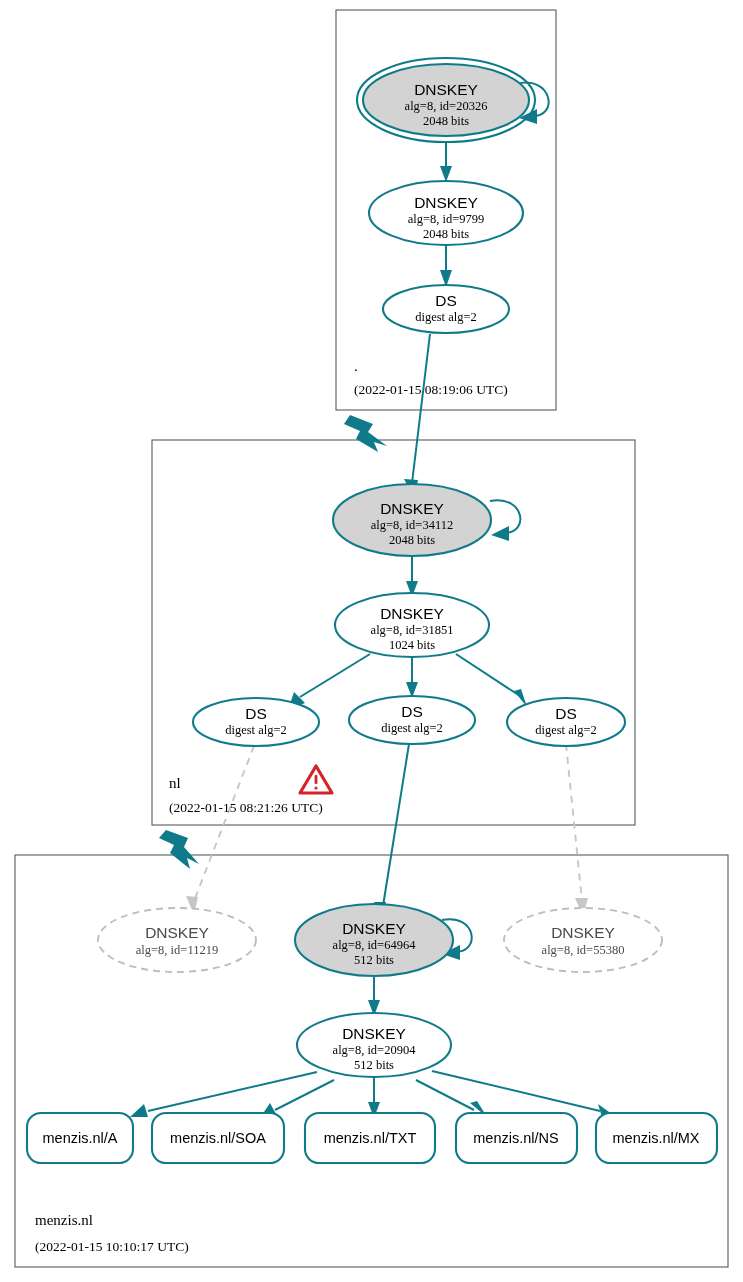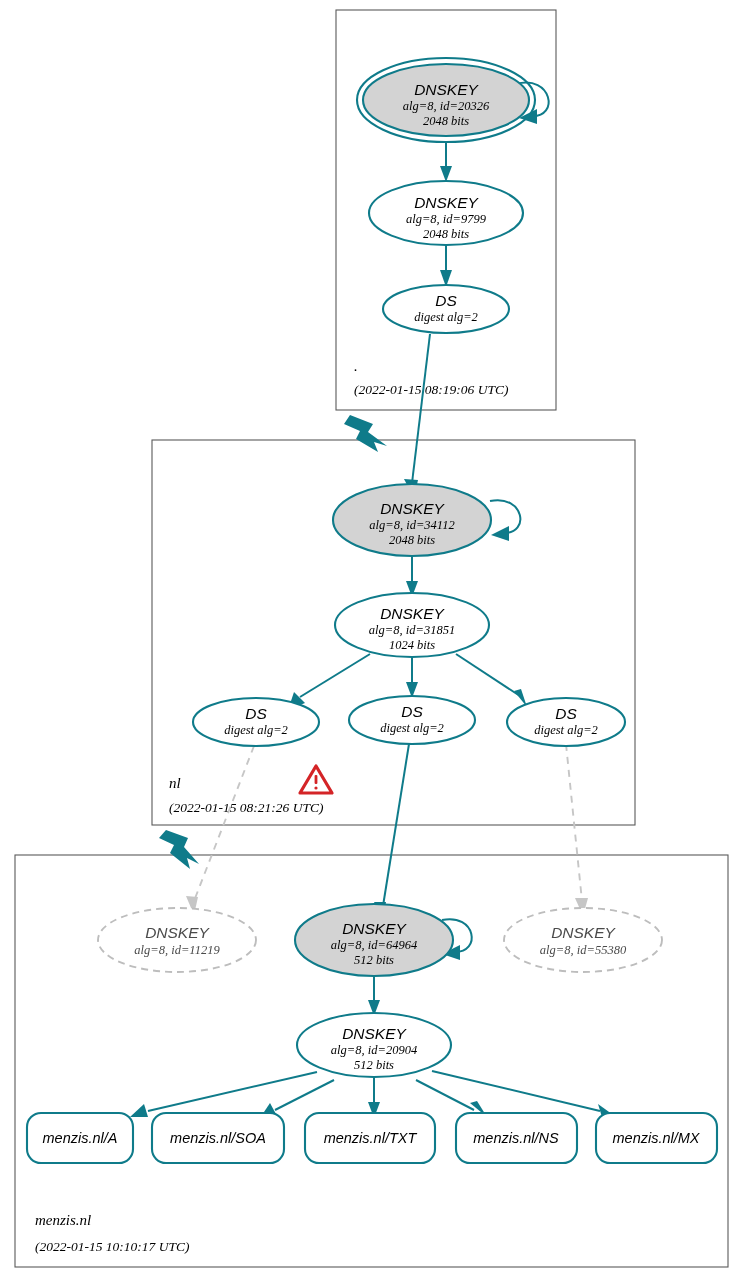--- a/index.html
+++ b/index.html
@@ -11,21 +11,20 @@
   body {
     width: 743px;
     height: 1282px;
     font-family: "Liberation Sans", sans-serif;
     overflow: hidden;
   }
   #diagram-root {
     position: relative;
     width: 743px;
     height: 1282px;
-    font-style: italic;
   }
   svg#dnssec-graph {
     display: block;
     width: 743px;
     height: 1282px;
   }
   .zone-box {
     fill: none;
     stroke: #5a5a5a;
     stroke-width: 1.1;

